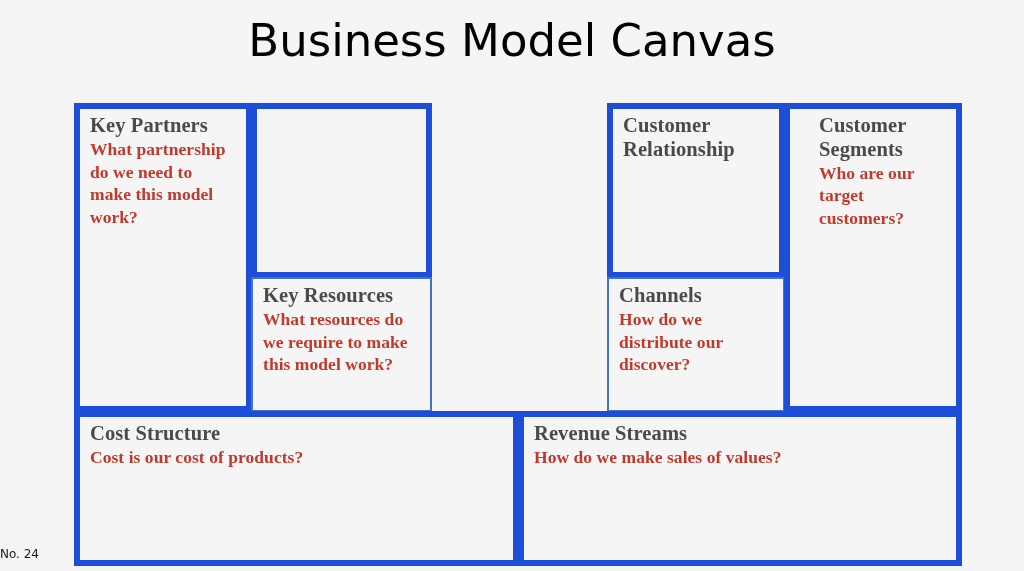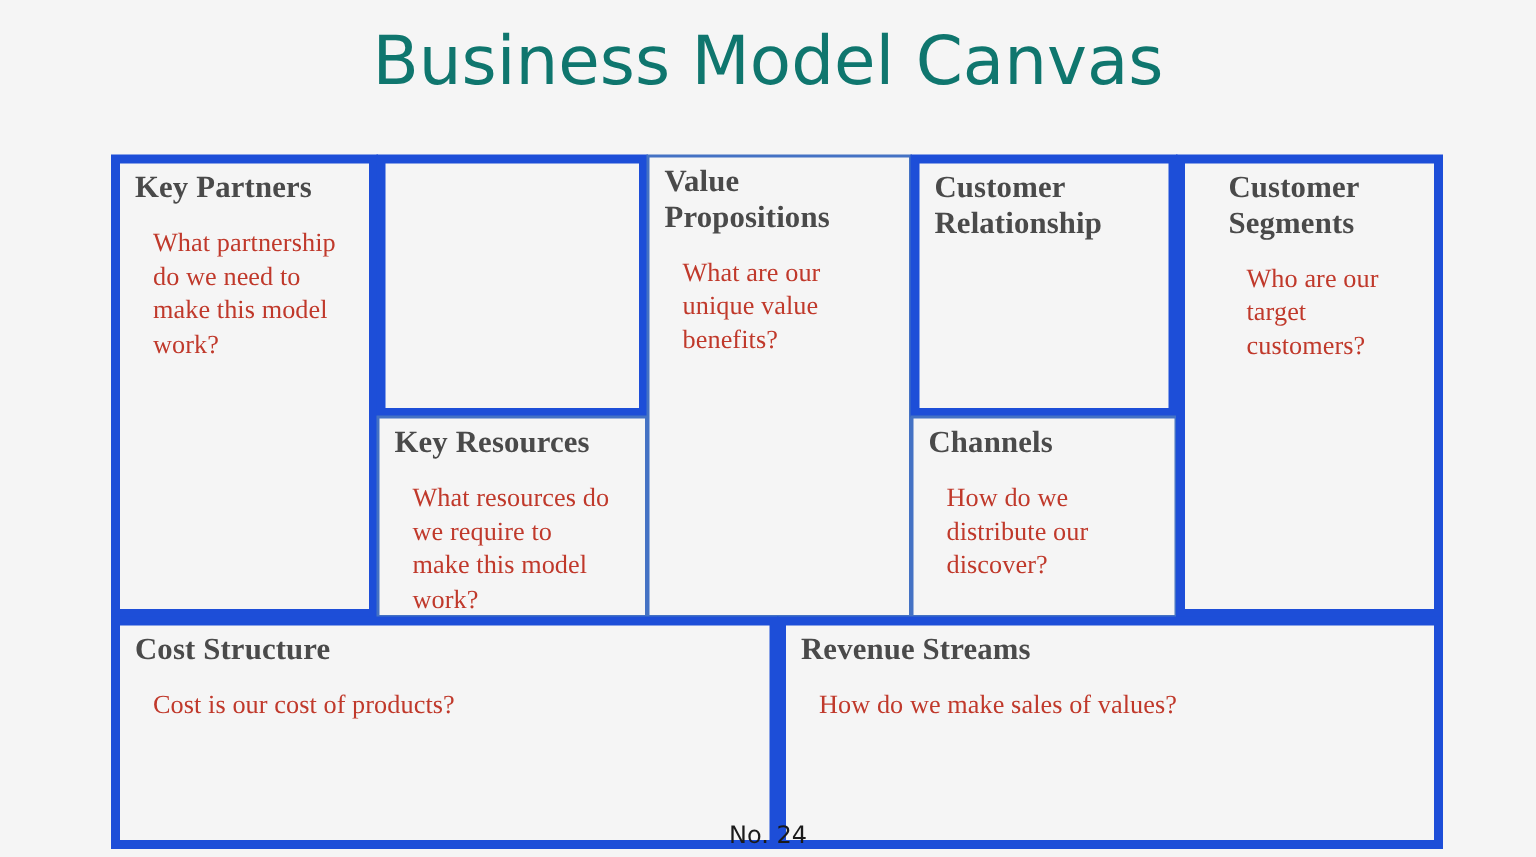--- a/index.html
+++ b/index.html
@@ -18,21 +18,21 @@
   
   #slide-title {
     position: absolute;
     left: 0;
     top: 16px;
     width: 1024px;
     text-align: center;
     font-family: "DejaVu Sans", "Liberation Sans", sans-serif;
     font-size: 45px;
     font-weight: 400;
-    color: #0f766e;
+    color: #000000;
     letter-spacing: 0px;
     line-height: 1.1;
   }
 
   
   #canvas-grid {
     position: absolute;
     left: 74px;
     top: 103px;
     width: 888px;
@@ -58,42 +58,42 @@
     font-family: "Liberation Serif", "DejaVu Serif", serif;
     font-weight: bold;
     font-size: 20.5px;
     line-height: 1.16;
     color: #4a4a4a;
     margin: 0 0 0px 0;
     letter-spacing: 0.1px;
   }
   .block-body {
     font-family: "Liberation Serif", "DejaVu Serif", serif;
-    font-weight: normal;
+    font-weight: bold;
     font-size: 17.5px;
     line-height: 1.30;
     color: #c0392b;
-    margin: 12px;
+    margin: 0;
     letter-spacing: 0.05px;
   }
 
   
   .block.wide .block-body {
     white-space: nowrap;
   }
 
   
   #page-number {
     position: absolute;
     left: 0;
     top: 547px;
     width: 1024px;
-    text-align: center;
+    text-align: left;
     font-family: "DejaVu Sans", "Liberation Sans", sans-serif;
-    font-size: 16px;
+    font-size: 12px;
     color: #1a1a1a;
     line-height: 1.2;
   }
 </style>
 </head>
 <body>
 
 <div id="slide-title">Business Model Canvas</div>
 
 <div id="canvas-grid">
@@ -104,24 +104,20 @@
   </div>
 
   <div class="block thin" style="left:177px; top:0px; width:181px; height:175px;">
   </div>
 
   <div class="block bold" style="left:177px; top:174px; width:181px; height:135px;">
     <p class="block-title">Key Resources</p>
     <p class="block-body">What resources do we require to make this model work?</p>
   </div>
 
-  <div class="block bold" style="left:357px; top:0px; width:177px; height:309px;">
-    <p class="block-title">Value Propositions</p>
-    <p class="block-body">What are our unique value benefits?</p>
-  </div>
 
   <div class="block thin" style="left:533px; top:0px; width:178px; height:175px;">
     <p class="block-title">Customer Relationship</p>
   </div>
 
   <div class="block bold" style="left:533px; top:174px; width:178px; height:135px;">
     <p class="block-title">Channels</p>
     <p class="block-body">How do we distribute our discover?</p>
   </div>
 

